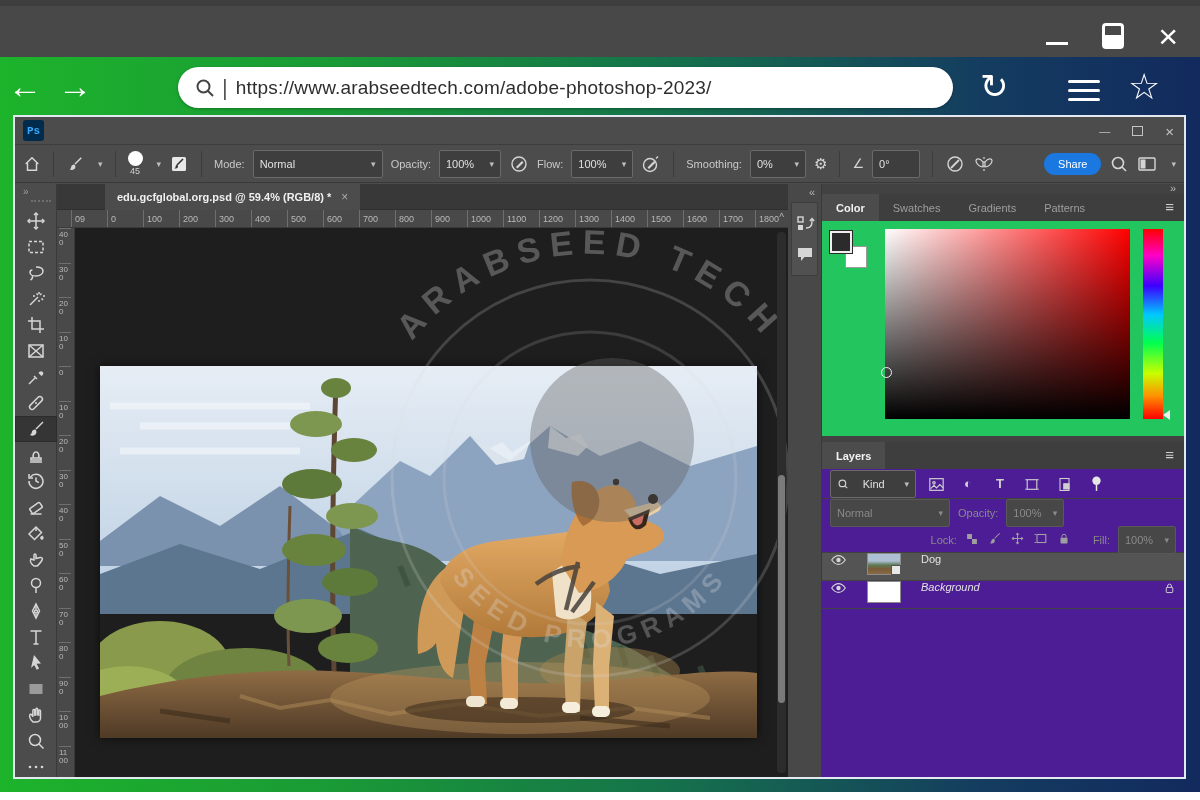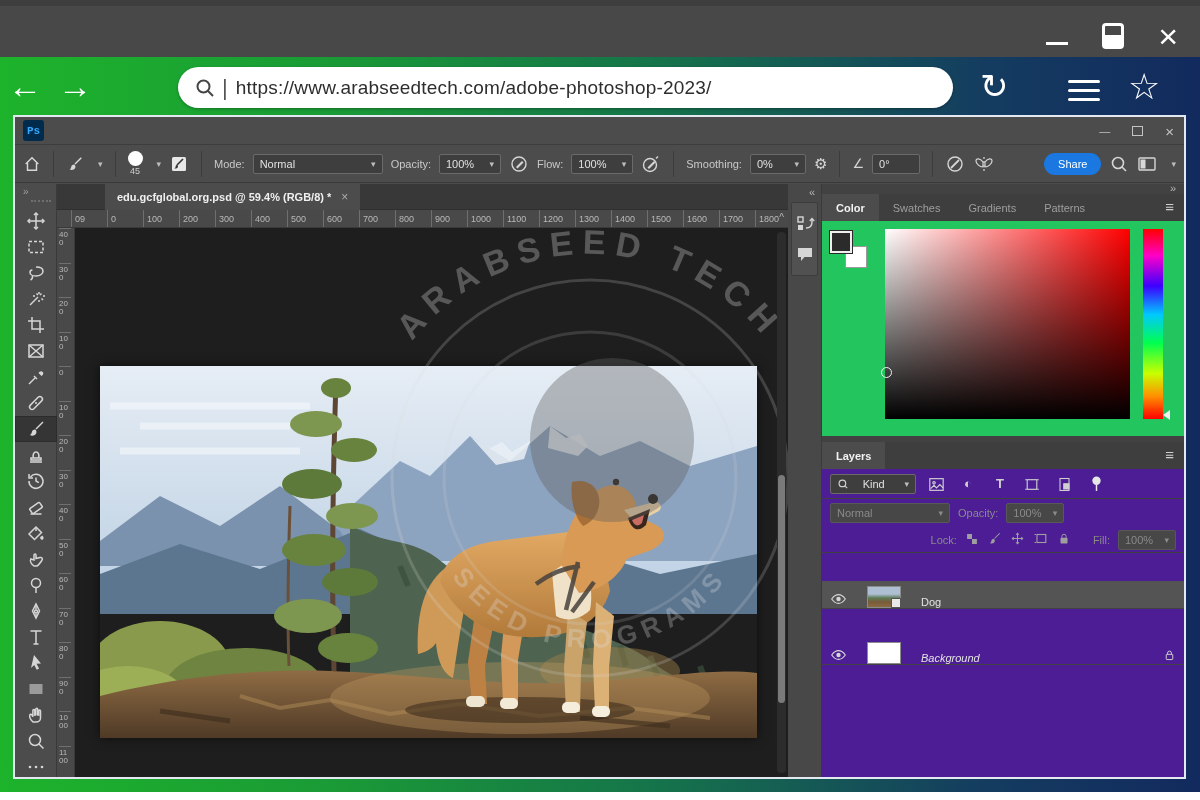--- a/index.html
+++ b/index.html
@@ -40,21 +40,21 @@
   .menu-item { color:#e3e3e3; font-size:12px; padding:0 10px; }
   .ps-winbtns { position:absolute; right:10px; top:0; height:28px; display:flex; gap:22px; align-items:center; color:#c3c3c3; }
   .ps-max { width:11px; height:10px; border:1.5px solid #c3c3c3; display:inline-block; }
   .ps-x { font-size:15px; }
 
   #ps-options { position:absolute; left:0; top:28px; width:100%; height:38px;
     background:#4c4c4c; border-bottom:1px solid #393939; display:flex; align-items:center; gap:8px; padding:0 8px; }
   .sep { width:1px; height:26px; background:#3c3c3c; margin:0 4px; }
   .opt-label { color:#c9c9c9; font-size:11px; }
   .field { background:#3e3e3e; border:1px solid #6a6a6a; border-radius:2px; color:#e0e0e0;
-    height:20px; display:flex; align-items:center; justify-content:space-between; padding:0 6px; font-size:11px; }
+    height:28px; display:flex; align-items:center; justify-content:space-between; padding:0 6px; font-size:11px; }
   .chev { color:#bdbdbd; font-size:9px; margin-left:6px; }
   .brush-tip { display:flex; flex-direction:column; align-items:center; line-height:10px; }
   .tip-circle { width:15px; height:15px; border-radius:50%; background:#fff; }
   .tip-size { font-size:9px; color:#cfcfcf; }
   #share-btn { background:#1a78e0; color:#fff; border-radius:11px; height:22px; padding:0 14px;
     font-size:11px; display:flex; align-items:center; margin-left:auto; }
 
   
   #toolcol { position:absolute; left:0; top:67px; width:42px; bottom:0;
     background:#4c4c4c; border-right:1px solid #3a3a3a; }
@@ -121,21 +121,21 @@
   .lrow { display:flex; align-items:center; padding:0 8px; gap:8px; }
   #filter-row { height:30px; border-bottom:1px solid #404040; }
   #kind-dd { width:86px; }
   .ficon { color:#d0d0d0; font-size:13px; width:24px; text-align:center; }
   .ficon svg { stroke:#d0d0d0; fill:none; stroke-width:1.4; vertical-align:middle; }
   #blend-row { height:28px; }
   #lock-row { height:26px; border-bottom:1px solid #404040;justify-content:flex-end; }
   .dim { color:#8a8a8a; }
   .field.dim { border-color:#585858; background:#474747; color:#8a8a8a; }
   .lock-ico svg { stroke:#8f8f8f; fill:none; stroke-width:1.4; }
-  .layer-row { height:28px; border-bottom:1px solid #424242; display:flex; align-items:flex-end; gap:20px; padding:0 8px;margin-top:28px; }
+  .layer-row { height:28px; border-bottom:1px solid #424242; display:flex; align-items:flex-start; gap:20px; padding:0 8px; }
   .layer-row.sel { background:#545454; }
   .eye svg { stroke:#d6d6d6; fill:none; stroke-width:1.3; }
   .thumb { width:34px; height:22px; border:1px solid #8c8c8c; position:relative; flex:none; }
   .thumb-dog { background:linear-gradient(#aebfd4 35%, #5d7a55 55%, #7a5b39 75%, #8a6a45); }
   .thumb-badge { position:absolute; right:-1px; bottom:-1px; width:10px; height:10px; background:#e8e8e8;
     border:1px solid #555; }
   .thumb-bg { background:#fff; }
   .lname { font-size:11px; color:#e2e2e2; }
   .lname.ital { font-style:italic; }
   .row-lock { margin-left:auto; }

